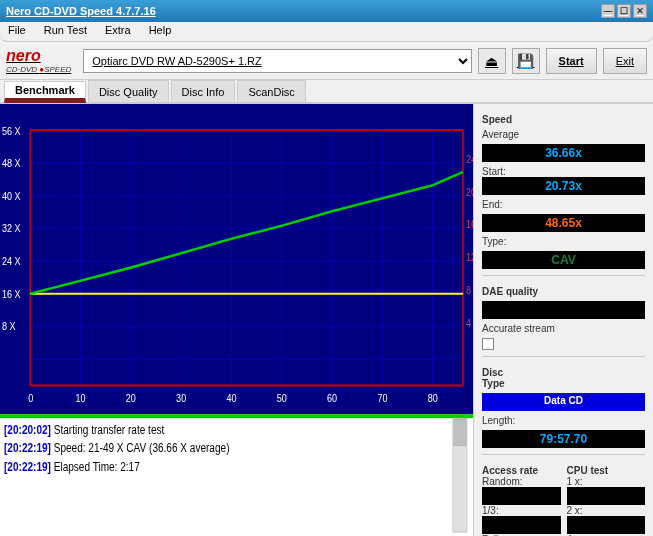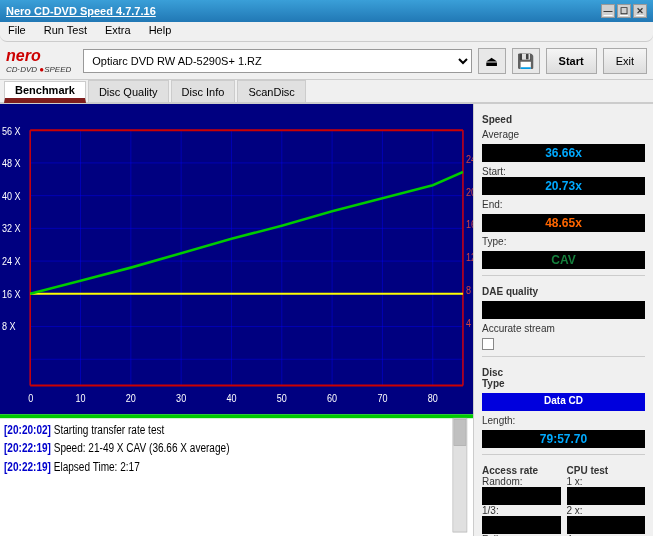--- a/index.html
+++ b/index.html
@@ -45,20 +45,21 @@
 
     
     .toolbar {
       background: #f0f0f0;
       height: 38px;
       display: flex;
       align-items: center;
       padding: 2px 6px;
       gap: 6px;
       border-bottom: 1px solid #ccc;
+      text-decoration: underline;
     }
     .nero-logo {
       display: flex; flex-direction: column; align-items: flex-start; margin-right: 6px;
     }
     .nero-logo-top { font-size: 16px; font-weight: bold; color: #cc0000; font-style: italic; }
     .nero-logo-bottom { font-size: 8px; color: #333; font-style: italic; }
 
     .drive-dropdown {
       flex: 1;
       height: 24px;

